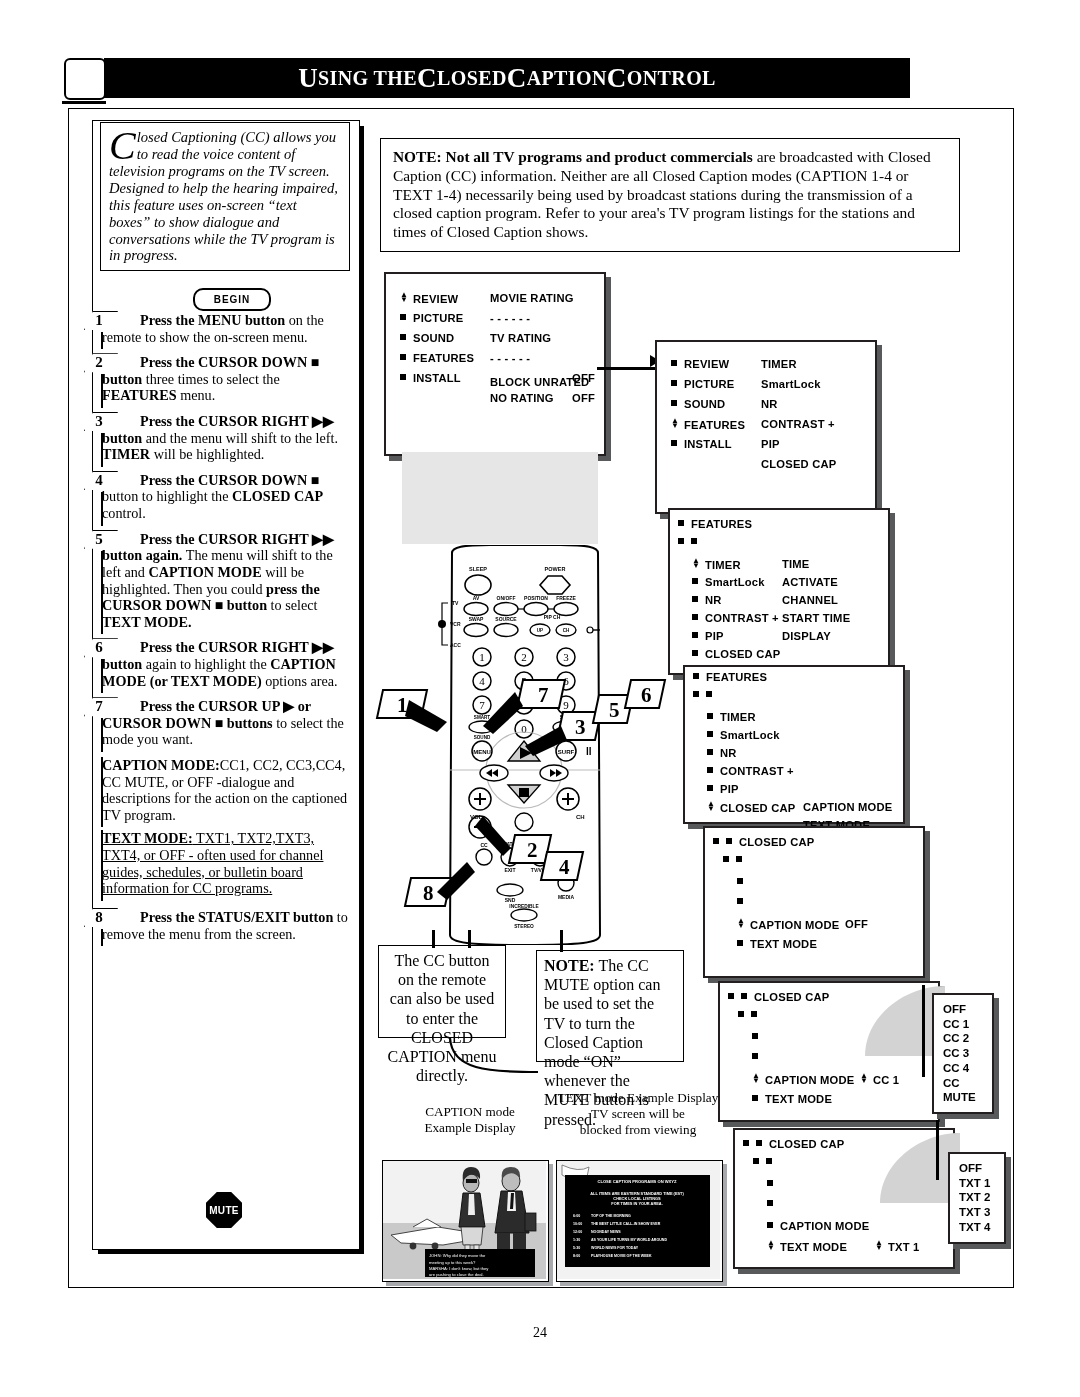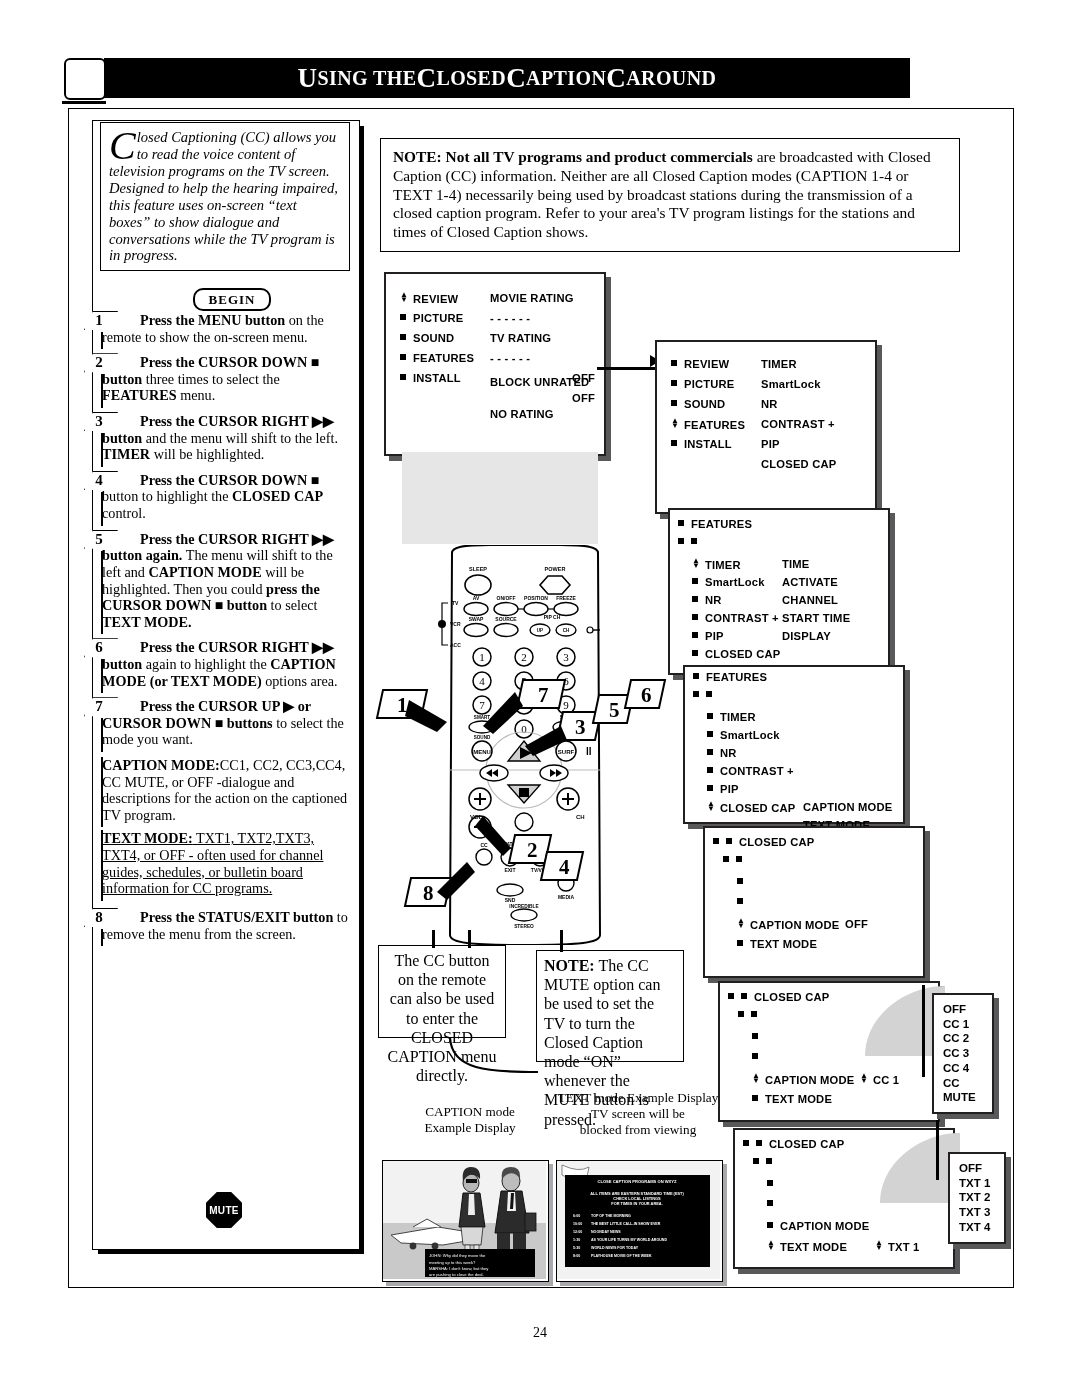--- a/index.html
+++ b/index.html
@@ -25,21 +25,21 @@
   
   .left-shadow{position:absolute;left:98px;top:126px;width:266px;height:1128px;background:#000;}
   .left-col{position:absolute;left:92px;top:120px;width:266px;height:1128px;background:#fff;border:1.5px solid #000;}
 
   .intro{position:absolute;left:100px;top:122px;width:250px;background:#fff;border:1.5px solid #000;padding:6px 8px 6px 8px;box-sizing:border-box;}
   .intro p{margin:0;font-style:italic;font-size:14.6px;line-height:1.16;text-align:left;}
   .dropcap{float:left;font-size:40px;line-height:30px;padding:2px 1px 0 0;font-style:italic;font-family:"Liberation Serif",serif;}
 
   .begin{position:absolute;left:193px;top:288px;width:74px;height:19px;border:2.5px solid #000;border-radius:10px;
       display:flex;align-items:center;justify-content:center;background:#fff;}
-  .begin span{font-family:Liberation Serif, serif;font-weight:700;font-size:13px;letter-spacing:1px;}
+  .begin span{font-family:Liberation Sans, sans-serif;font-weight:700;font-size:10px;letter-spacing:1px;}
 
   .steps{position:absolute;left:100px;top:312px;width:252px;}
   .step{position:relative;margin-bottom:9px;padding-left:2px;}
   .step .txt{font-size:14.2px;line-height:1.17;text-indent:38px;}
   .step .txt.noind{text-indent:0;}
   .step b{font-weight:700;}
   .num{position:absolute;left:-16px;top:-1px;width:34px;height:19px;}
   .num .dia{position:absolute;left:0;top:0;width:34px;height:19px;
      border:1.6px solid #000;background:#fff;
      clip-path:polygon(9px 0, 34px 0, 25px 19px, 0 19px);}
@@ -104,21 +104,21 @@
 
   <div class="hdr-bar"></div>
   <div class="hdr-title">
     <span>U</span>
       <span class="sc">SING THE </span>
       <span>C</span>
       <span class="sc">LOSED </span>
       <span>C</span>
       <span class="sc">APTION </span>
       <span>C</span>
-      <span class="sc">AROUND</span>
+      <span class="sc">ONTROL</span>
   </div>
 
   <div class="page-frame"></div>
 
   <div class="left-shadow"></div>
   <div class="left-col"></div>
 
   <div class="intro">
     <p><span class="dropcap">C</span><span>losed Captioning (CC) allows you to read the voice content of television programs on the TV screen. Designed to help the hearing impaired, this feature uses on-screen “text boxes” to show dialogue and conversations while the TV program is in progress.</span></p>
   </div>
@@ -216,21 +216,21 @@
       <div class="row" style="left:14px;top:18px;"><span class="upd">▲<br>▼</span>REVIEW</div>
       <div class="row" style="left:14px;top:38px;"><span class="bl"></span>PICTURE</div>
       <div class="row" style="left:14px;top:58px;"><span class="bl"></span>SOUND</div>
       <div class="row" style="left:14px;top:78px;"><span class="bl"></span>FEATURES</div>
       <div class="row" style="left:14px;top:98px;"><span class="bl"></span>INSTALL</div>
       <div class="row" style="left:104px;top:18px;">MOVIE RATING</div>
       <div class="row" style="left:104px;top:38px;">- - - - - -</div>
       <div class="row" style="left:104px;top:58px;">TV RATING</div>
       <div class="row" style="left:104px;top:78px;">- - - - - -</div>
       <div class="row" style="left:104px;top:102px;">BLOCK UNRATED</div>
-      <div class="row" style="left:104px;top:118px;margin-top:16px;">NO RATING</div>
+      <div class="row" style="left:104px;top:118px;">NO RATING</div>
       <div class="row" style="left:186px;top:98px;">OFF</div>
       <div class="row" style="left:186px;top:118px;">OFF</div>
     </div>
   <div class="conn" style="left:597px;top:367px;width:60px;height:2.5px;"></div>
   <div class="arrowL" style="left:650px;top:355px;"></div>
 
   <div class="osd" id="osd2" style="left:655px;top:340px;width:218px;height:170px;">
       <div class="row" style="left:14px;top:16px;"><span class="bl"></span>REVIEW</div>
       <div class="row" style="left:14px;top:36px;"><span class="bl"></span>PICTURE</div>
       <div class="row" style="left:14px;top:56px;"><span class="bl"></span>SOUND</div>

